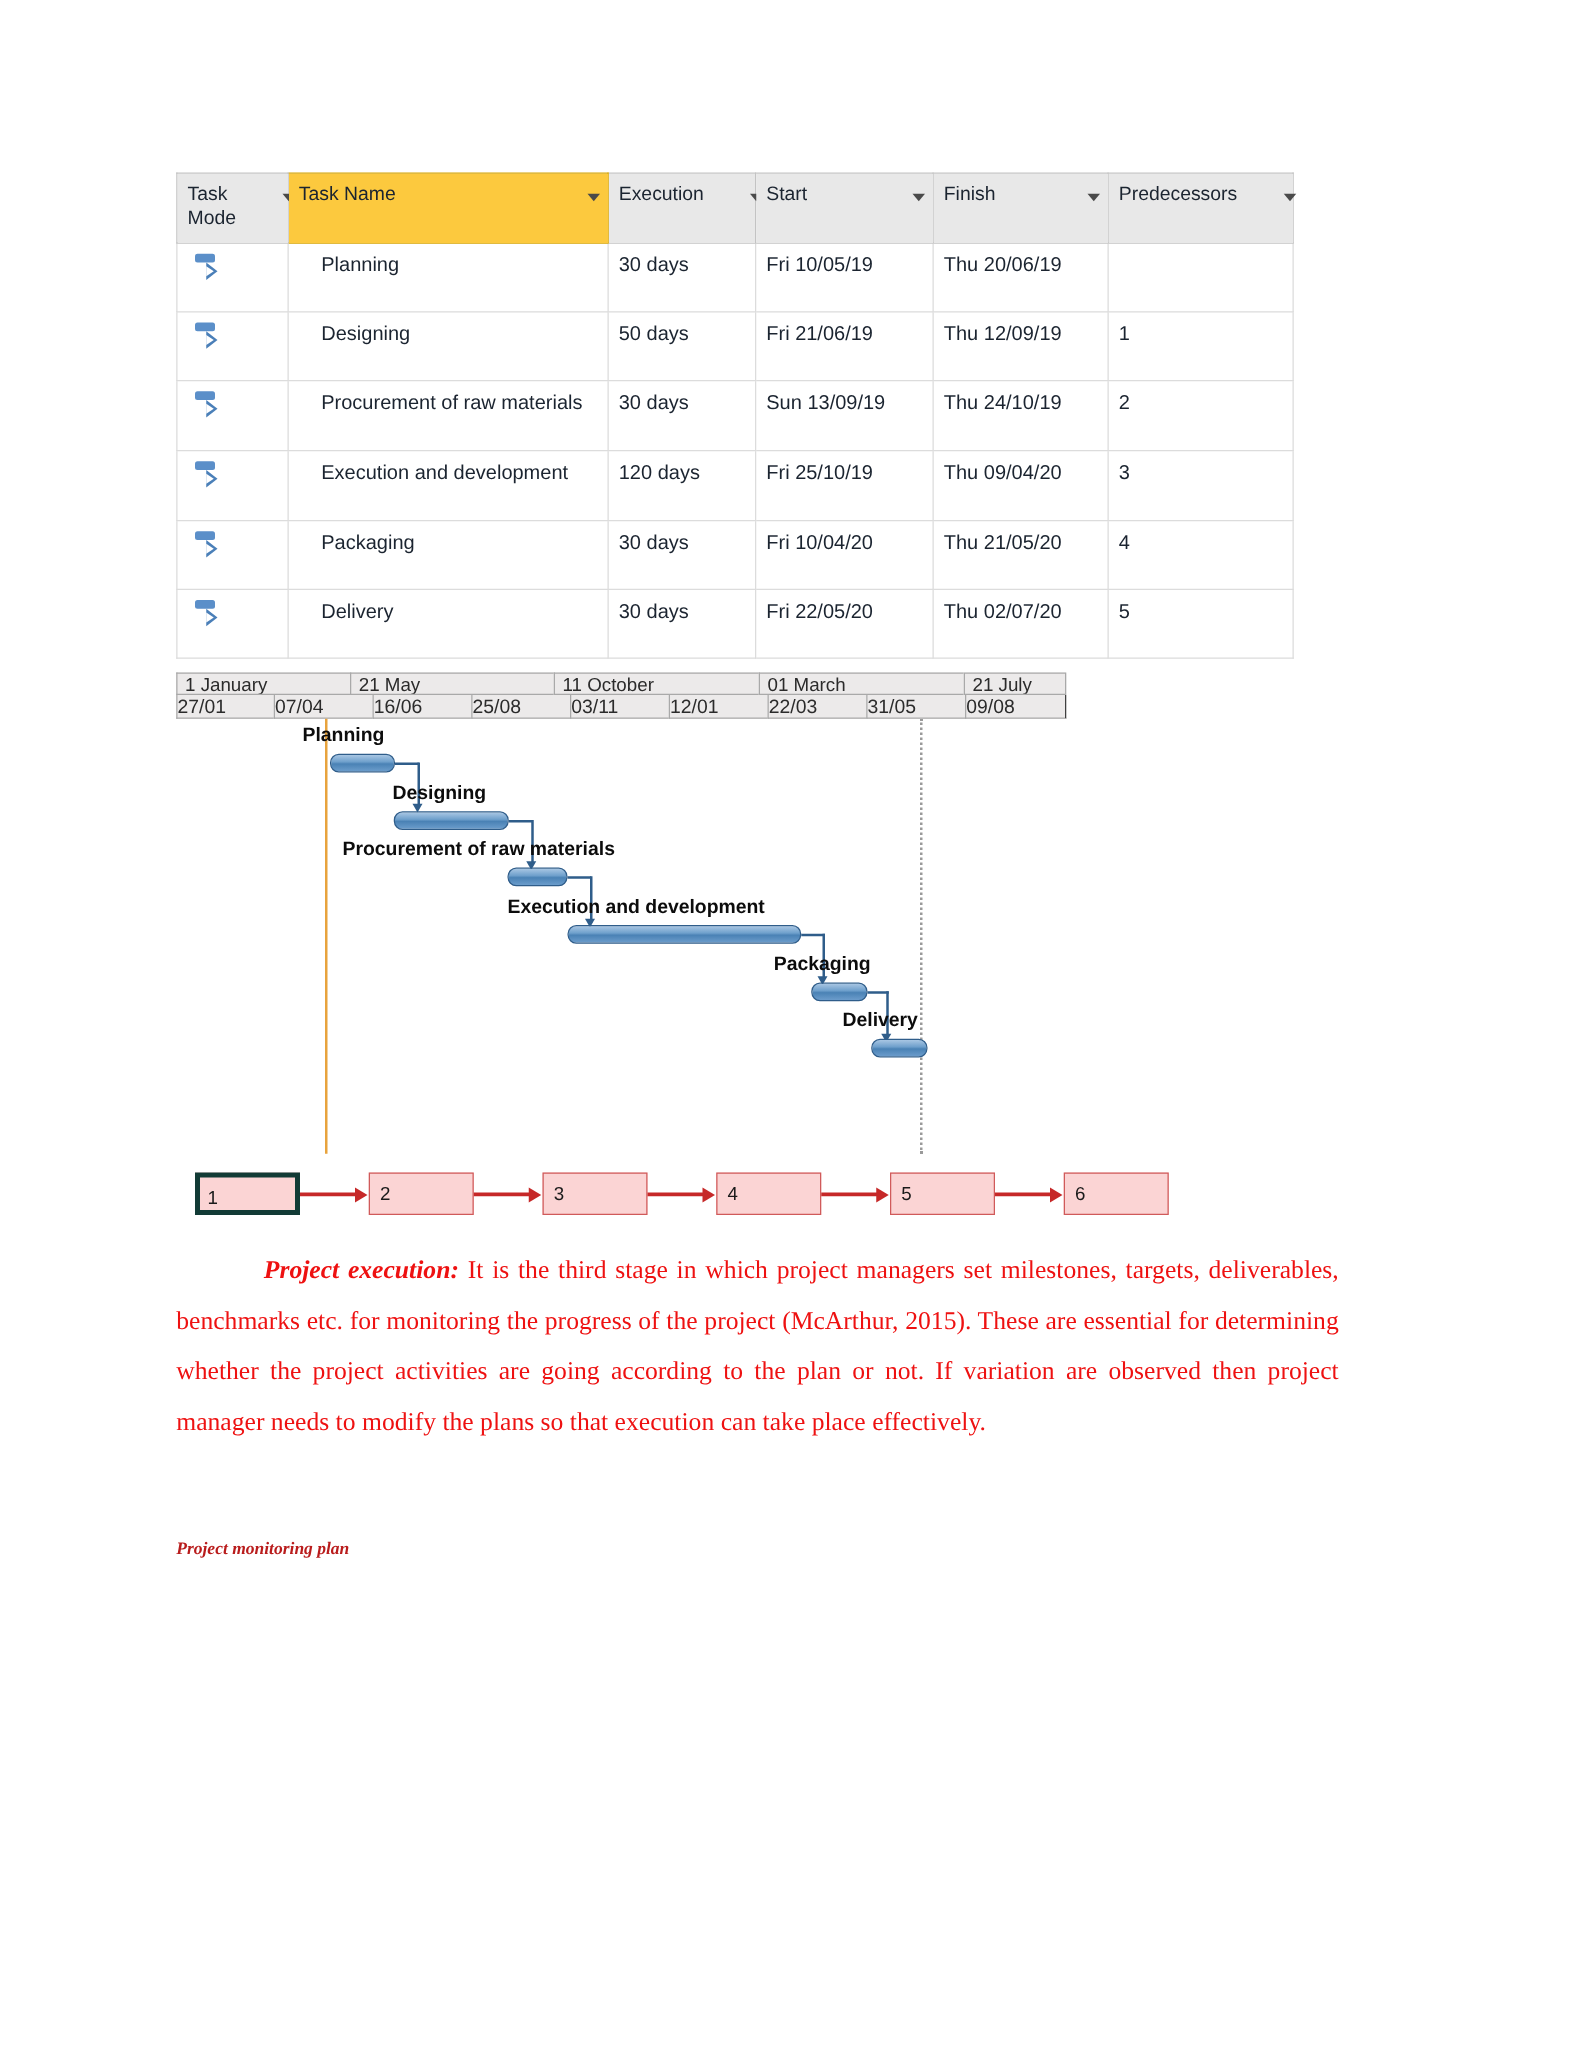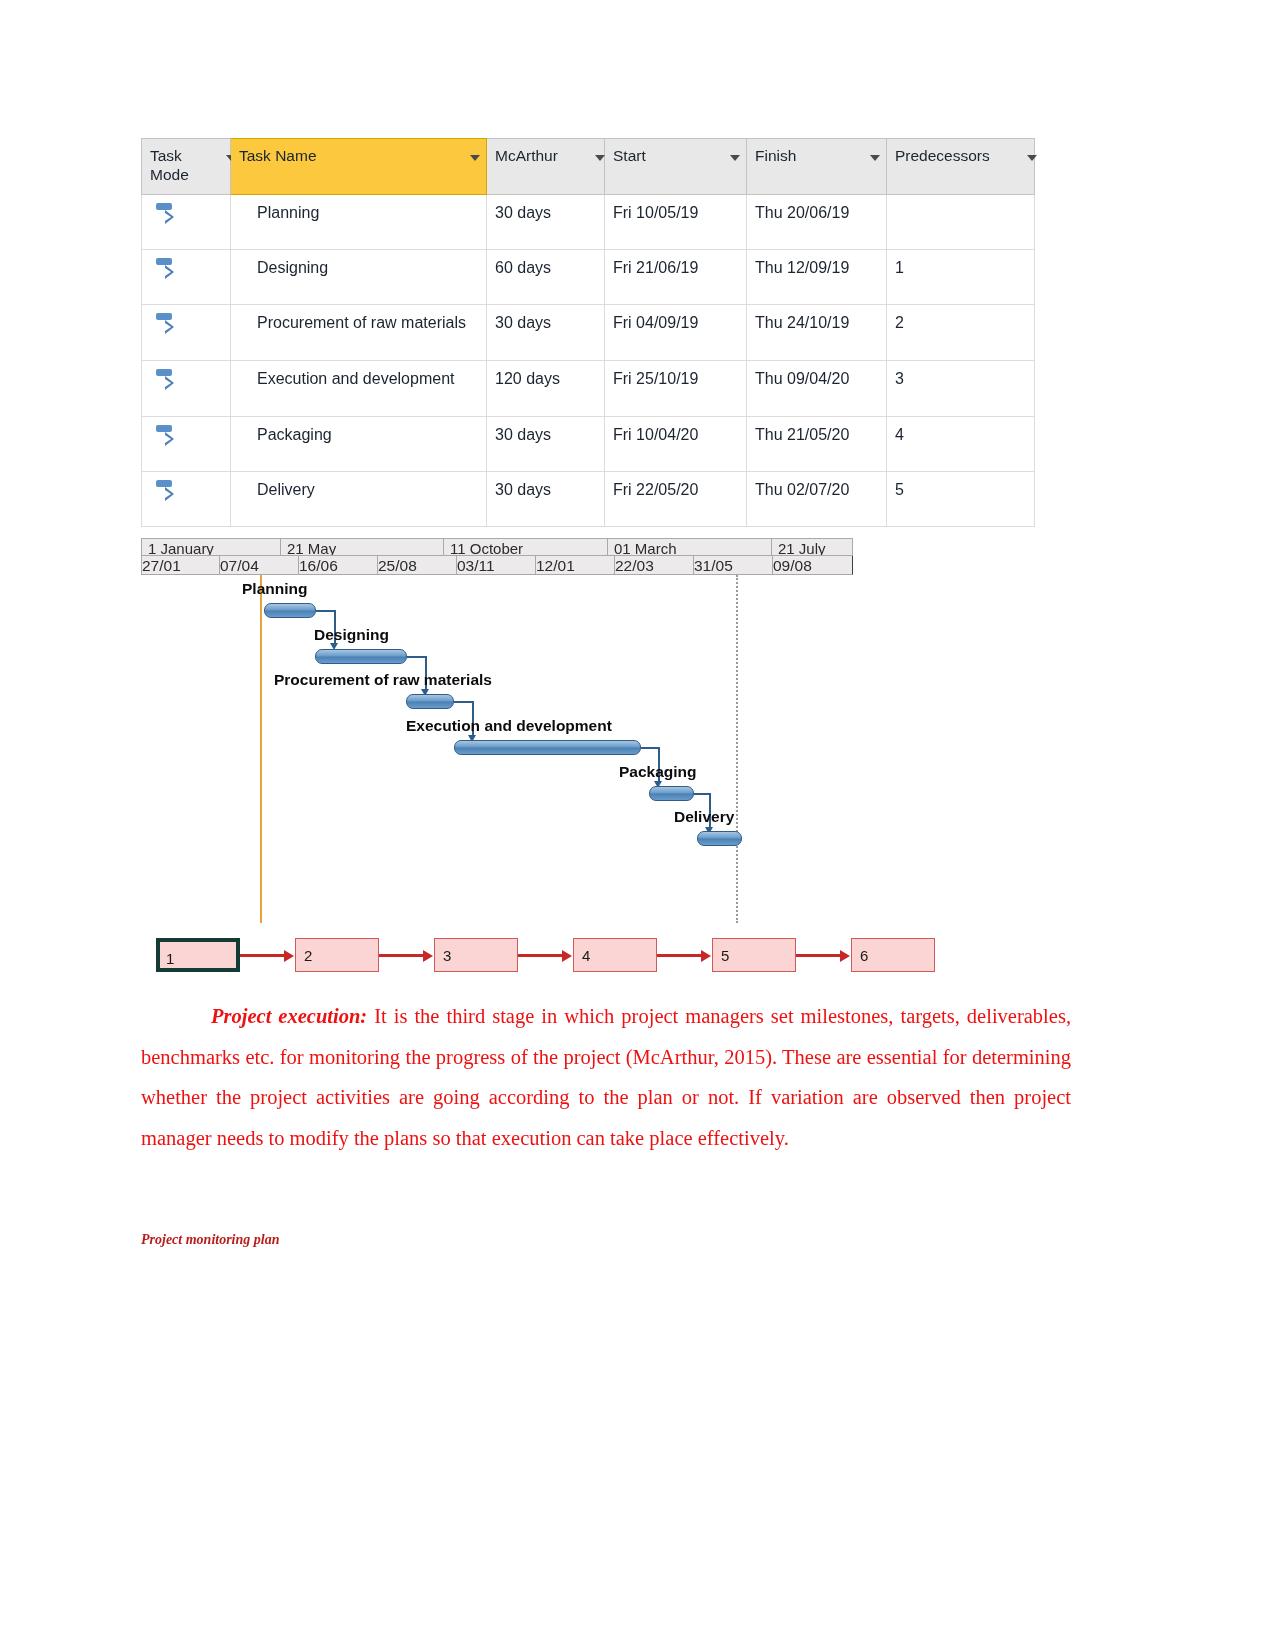--- a/index.html
+++ b/index.html
@@ -129,21 +129,21 @@
           </div>
         </th>
         <th class="hl">
           <div class="hdr-row">
             <span class="hdr-txt">Task Name</span>
             <span class="caret"></span>
           </div>
         </th>
         <th>
           <div class="hdr-row">
-            <span class="hdr-txt">McArthur</span>
+            <span class="hdr-txt">Execution</span>
             <span class="caret"></span>
           </div>
         </th>
         <th>
           <div class="hdr-row">
             <span class="hdr-txt">Start</span>
             <span class="caret"></span>
           </div>
         </th>
         <th>
@@ -177,36 +177,36 @@
       </tr>
       <tr>
         <td class="mode">
             <span class="tm">
               <i></i>
               <s></s>
               <u></u>
             </span>
           </td>
         <td class="name">Designing</td>
-        <td>60 days</td>
+        <td>50 days</td>
         <td>Fri 21/06/19</td>
         <td>Thu 12/09/19</td>
         <td>1</td>
       </tr>
       <tr class="tall">
         <td class="mode">
             <span class="tm">
               <i></i>
               <s></s>
               <u></u>
             </span>
           </td>
         <td class="name">Procurement of raw materials</td>
         <td>30 days</td>
-        <td>Fri 04/09/19</td>
+        <td>Sun 13/09/19</td>
         <td>Thu 24/10/19</td>
         <td>2</td>
       </tr>
       <tr class="tall">
         <td class="mode">
             <span class="tm">
               <i></i>
               <s></s>
               <u></u>
             </span>

